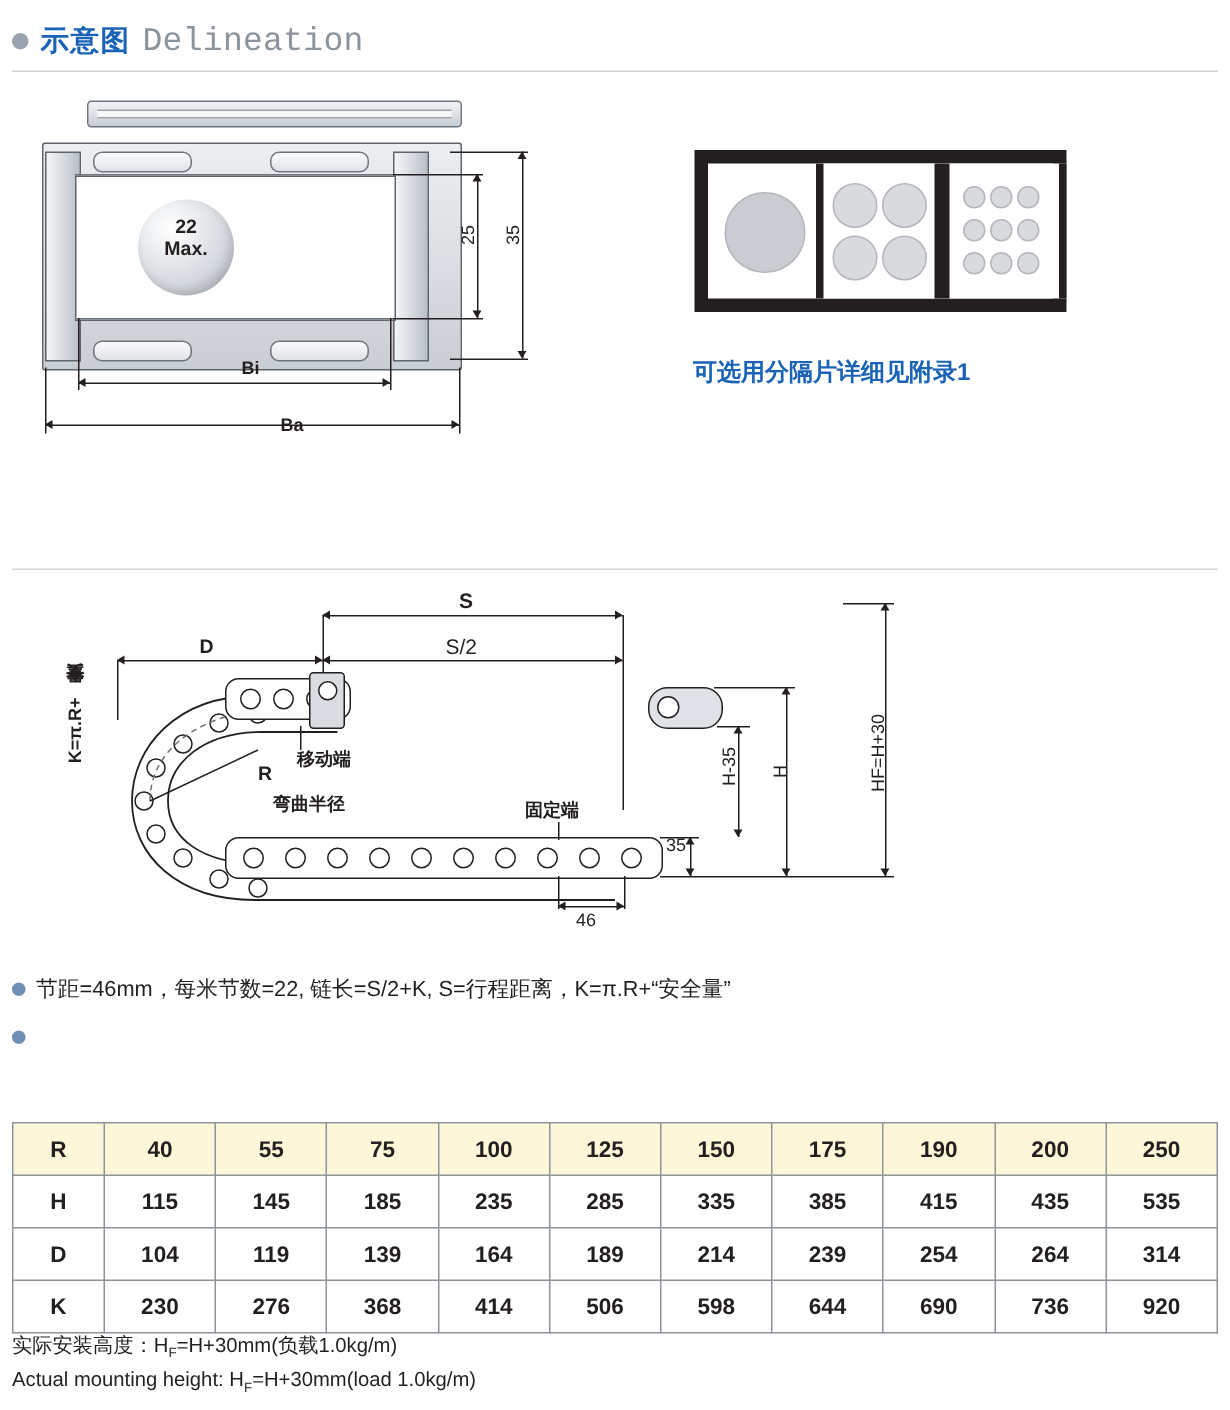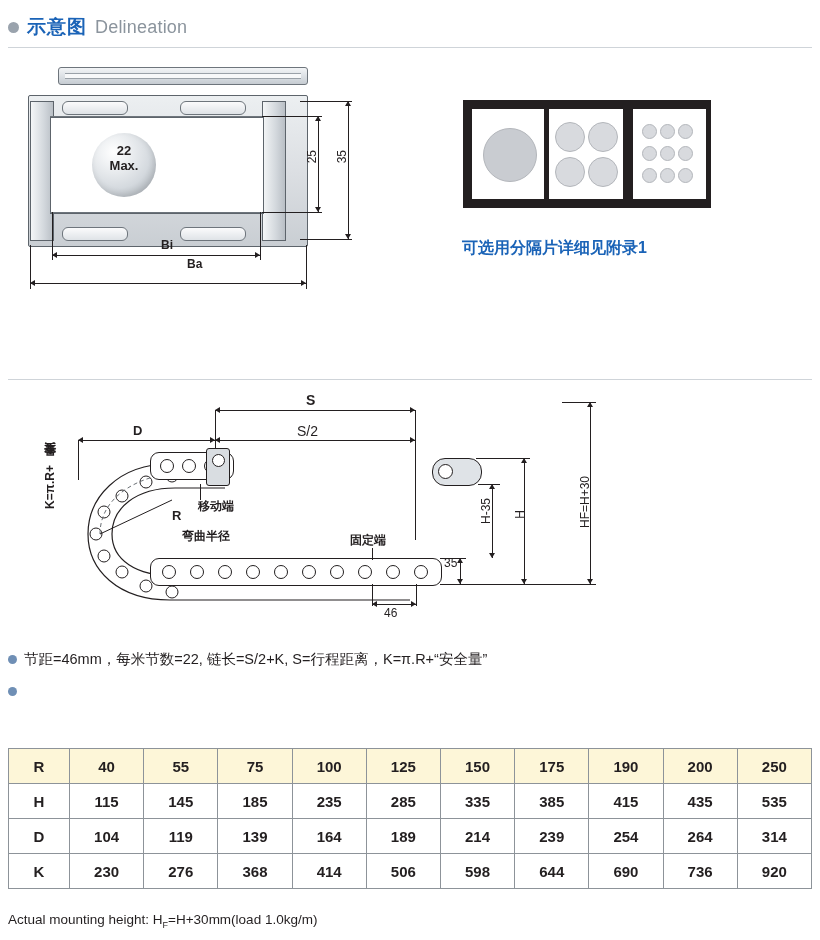--- a/index.html
+++ b/index.html
@@ -37,22 +37,23 @@
     flex: 0 0 auto;
   }
   .sec-cn {
     color: #1a63b7;
     font-size: 19px;
     font-weight: bold;
     letter-spacing: 1px;
   }
   .sec-en {
     color: #8b949d;
-    font-size: 18px;
+    font-size: 22px;
     letter-spacing: .2px;
+    font-family: Liberation Mono, monospace;
   }
   .rule {
     position: absolute;
     height: 1px;
     background: #cfd4d9;
     left: 8px;
     width: 804px;
   }
 
   
@@ -301,21 +302,21 @@
     <div class="dim-h" style="left:52px; top:200px; width:208px;"></div>
     <div class="arrow arr-lf" style="left:52px; top:197px;"></div>
     <div class="arrow arr-rt" style="left:255px; top:197px;"></div>
     <div class="lbl lbl-b" style="left:145px; top:183px;margin-left:16px;">Bi</div>
     <div class="dim-v" style="left:52px; top:157px; height:48px;"></div>
     <div class="dim-v" style="left:260px; top:157px; height:48px;"></div>
 
     <div class="dim-h" style="left:30px; top:228px; width:276px;"></div>
     <div class="arrow arr-lf" style="left:30px; top:225px;"></div>
     <div class="arrow arr-rt" style="left:301px; top:225px;"></div>
-    <div class="lbl lbl-b" style="left:143px; top:202px;padding-left:44px;">Ba</div>
+    <div class="lbl lbl-b" style="left:143px; top:221px;padding-left:44px;">Ba</div>
     <div class="dim-v" style="left:30px; top:190px; height:44px;"></div>
     <div class="dim-v" style="left:306px; top:190px; height:44px;"></div>
   </div>
 
   <div class="dwg2">
     <div class="sep-box"></div>
     <div class="sep-cell" style="left:89px; width:84px;"></div>
     <div class="sep-cell" style="left:173px; width:83px;"></div>
 
     <div class="circ" style="left:28px; top:28px; width:52px; height:52px; background:#c9ccd1;"></div>
@@ -505,17 +506,20 @@
       <td>506</td>
       <td>598</td>
       <td>644</td>
       <td>690</td>
       <td>736</td>
       <td>920</td>
     </tr>
   </tbody>
     </table>
 
+  <div class="footnote" style="top:888px;">
+    <span>实际安装高度：H</span><sub>F</sub><span>=H+30mm(负载1.0kg/m)</span>
+  </div>
   <div class="footnote" style="top:912px;">
     <span>Actual mounting height: H</span><sub>F</sub><span>=H+30mm(load 1.0kg/m)</span>
   </div>
 
 </div>
 
 </body></html>

